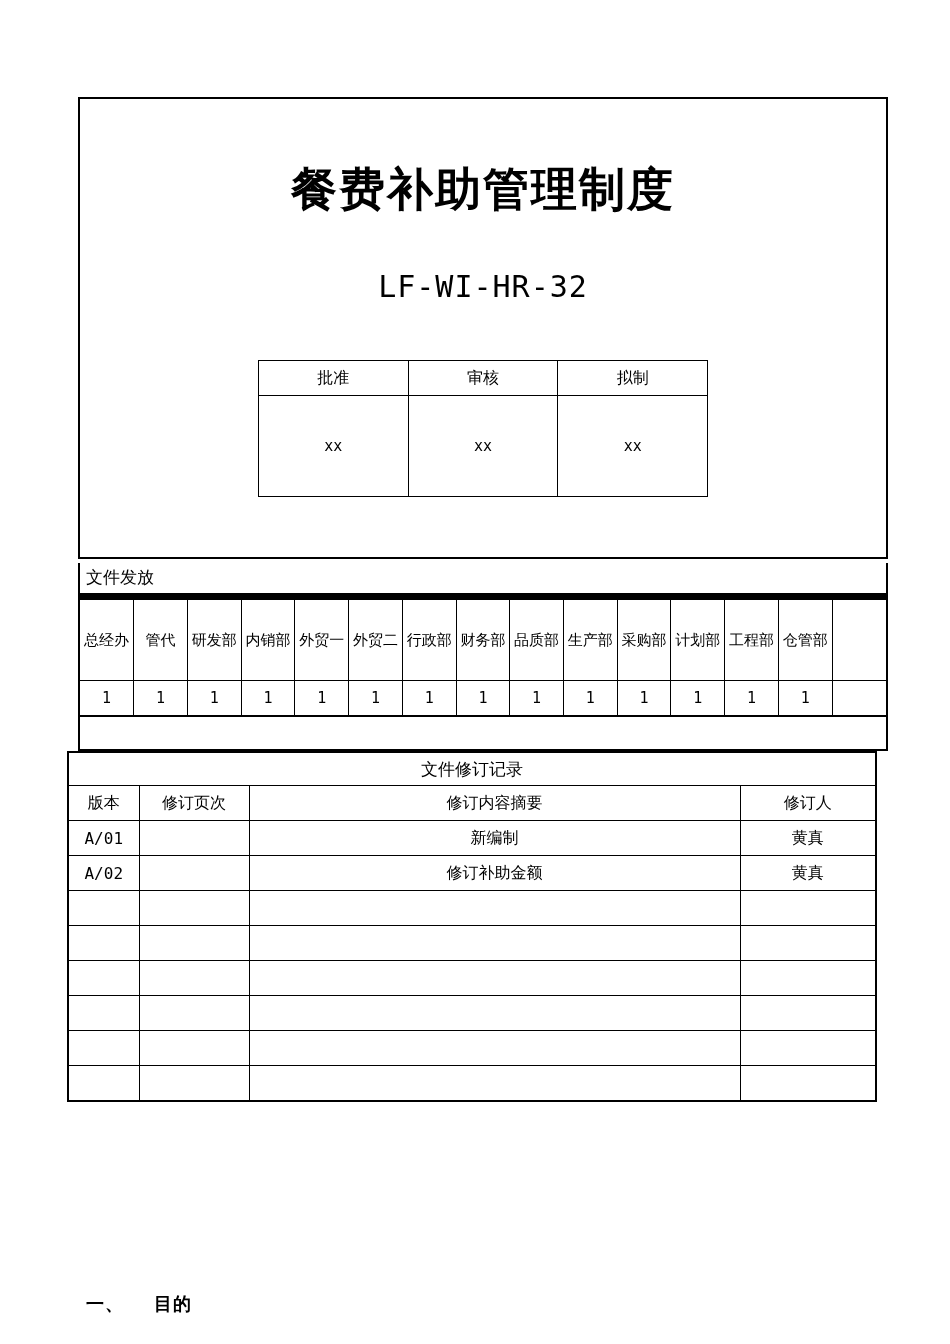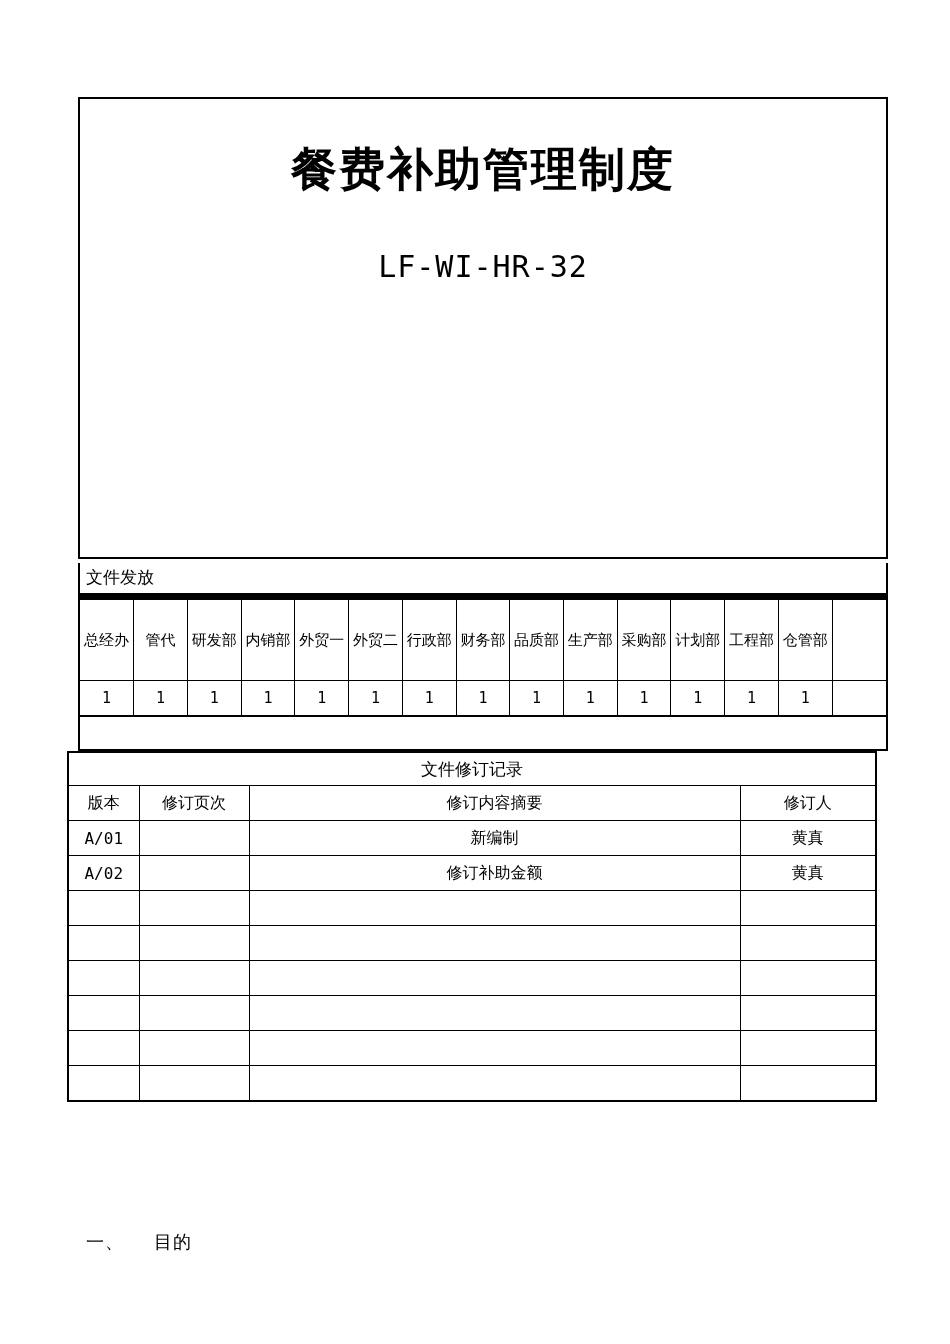--- a/index.html
+++ b/index.html
@@ -29,21 +29,21 @@
     width: 810px;
     height: 462px;
     border: 2px solid #000;
     box-sizing: border-box;
   }
   .doc-title {
     text-align: center;
     font-size: 46px;
     font-weight: bold;
     letter-spacing: 2px;
-    margin-top: 40px;
+    margin-top: 60px;
     font-family: "Liberation Serif", "DejaVu Serif", serif;
   }
   .doc-code {
     text-align: center;
     font-size: 30px;
     margin-top: 48px;
     letter-spacing: 1px;
     font-family: "DejaVu Sans Mono", monospace;
   }
 
@@ -153,37 +153,52 @@
   }
   .mono {
     font-family: "DejaVu Sans Mono", monospace;
     font-size: 15px;
   }
 
   
   .section-heading {
     position: absolute;
     left: 86px;
-    top: 1230px;
+    top: 1292px;
     font-size: 18px;
     letter-spacing: 1px;
+    font-weight: bold;
   }
   .section-heading .num {
     margin-right: 30px;
   }
 </style>
 </head>
 <body>
 
 <div class="page">
 
   <div class="cover-box">
     <div class="doc-title">餐费补助管理制度</div>
     <div class="doc-code">LF-WI-HR-32</div>
 
+    <table class="approval-table">
+      <tbody>
+          <tr>
+        <td>批准</td>
+        <td>审核</td>
+        <td>拟制</td>
+      </tr>
+      <tr class="body-row">
+        <td>xx</td>
+        <td>xx</td>
+        <td>xx</td>
+      </tr>
+    </tbody>
+      </table>
   </div>
 
   <div class="dist-block">
     <div class="dist-title">文件发放</div>
     <table class="dist-table">
       <tbody>
           <tr>
         <td class="dept">总经办</td>
         <td class="dept">管代</td>
         <td class="dept">研发部</td>

